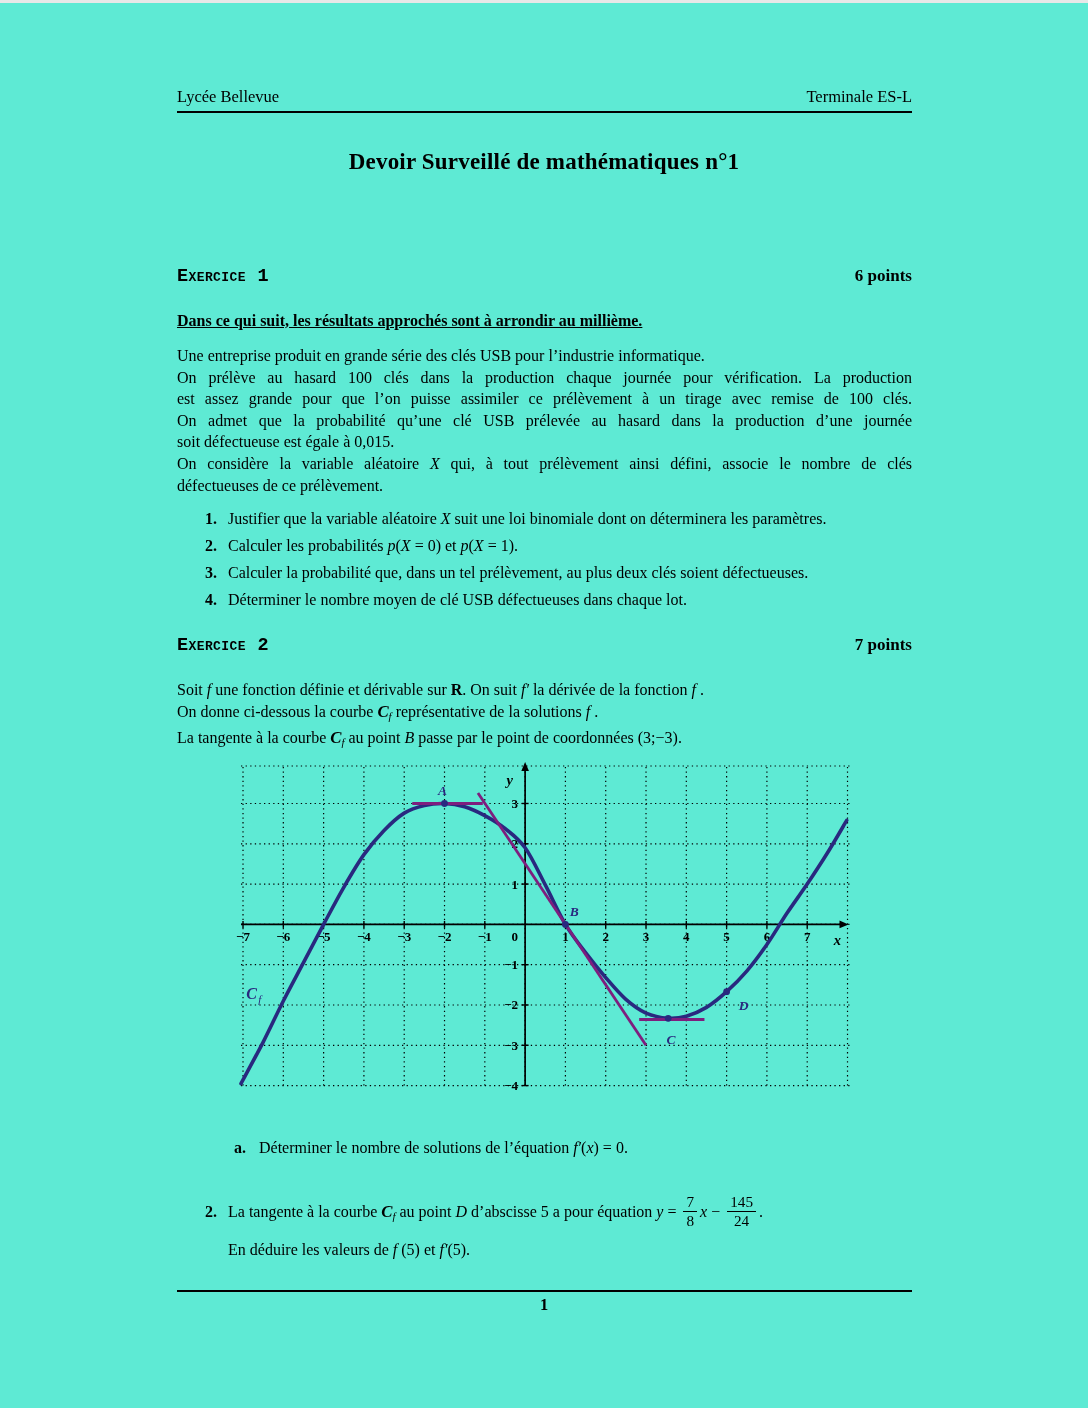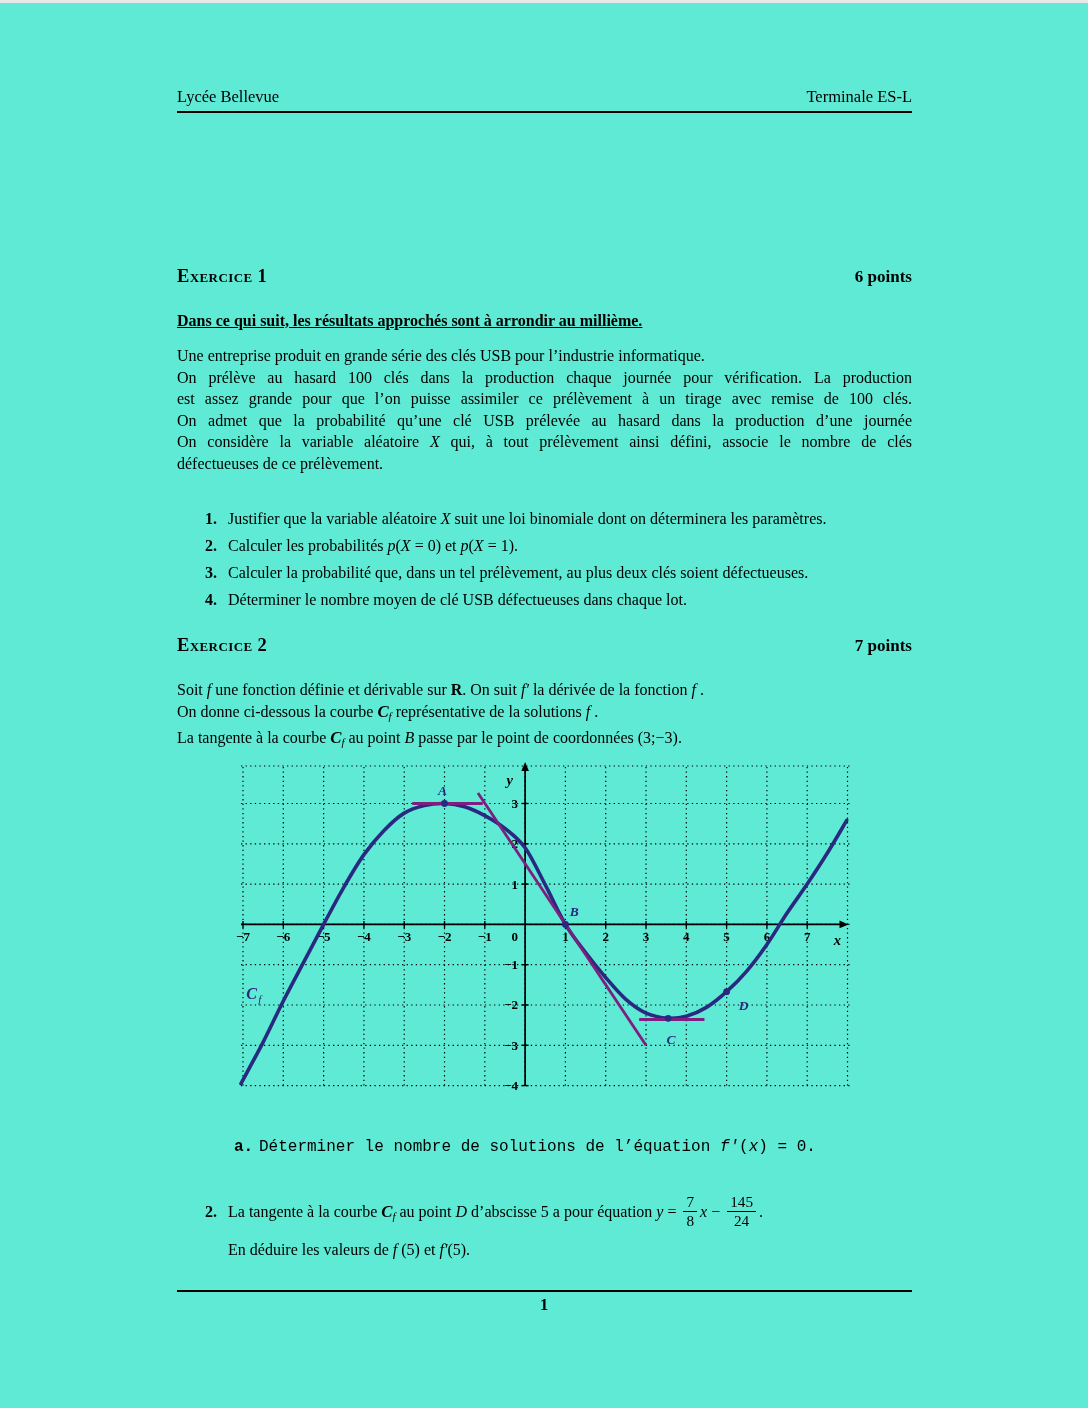--- a/index.html
+++ b/index.html
@@ -5,28 +5,28 @@
   html,body{margin:0;padding:0;background:#e8e8e8;}
   .page{position:relative;width:1088px;height:1408px;background:#5eead4;margin:3px auto;
         font-family:"Liberation Serif","DejaVu Serif",serif;color:#000;overflow:hidden;}
   .abs{position:absolute;}
   .blk{position:absolute;left:177px;width:735px;}
   .hdr{top:84px;font-size:16.5px;}
   .hdr-right{text-align:right;}
   .hdr-rule{top:108px;height:2px;background:#000;}
   .title{top:146px;left:0;width:1088px;text-align:center;font-size:23px;font-weight:700;letter-spacing:0.2px;}
   .exrow{display:flex;justify-content:space-between;align-items:baseline;}
-  .exhead{font-variant:small-caps;font-weight:700;font-size:18.5px;letter-spacing:0.4px;}
+  .exhead{font-variant:small-caps;font-weight:700;font-size:18.5px;letter-spacing:0.4px;font-family:Liberation Mono, monospace;}
   .expoints{font-weight:700;font-size:17px;}
   .note{font-weight:700;font-size:16px;text-decoration:underline;}
   .para .line{font-size:16px;line-height:21.6px;}
   .line.just{text-align:justify;text-align-last:justify;}
   .enum{font-size:16px;line-height:21.5px;padding-left:28px;margin-bottom:5.5px;white-space:nowrap;}
   .enum .num{display:inline-block;width:23px;font-weight:700;}
-  .subenum{padding-left:57px;font-family:Liberation Mono, monospace;}
+  .subenum{padding-left:57px;}
   .subenum .num{width:25px;}
   .r-i{font-style:italic;}
   .r-b{font-weight:700;}
   .r-scr{font-style:italic;font-weight:700;font-size:1.05em;}
   .r-isub{font-style:italic;font-size:0.68em;vertical-align:-0.3em;}
   .frac{display:inline-block;vertical-align:middle;text-align:center;font-size:0.95em;line-height:1.2;margin:0 3px 4px 3px;}
   .frac .fnum{display:block;border-bottom:1.3px solid #000;padding:0 3px;}
   .frac .fden{display:block;padding:0 3px;}
   .q2line{white-space:nowrap;}
   .footer-rule{top:1287px;height:2px;background:#000;}
@@ -47,33 +47,35 @@
 </style>
 </head>
 <body>
 
 <div class="page">
 
   <div class="abs blk hdr">Lycée Bellevue</div>
   <div class="abs blk hdr hdr-right">Terminale ES-L</div>
   <div class="abs blk hdr-rule"></div>
 
+  <div class="abs title">Devoir Surveillé de mathématiques n°1</div>
 
   <div class="abs blk exrow" style="top:263px">
     <span class="exhead">Exercice 1</span>
     <span class="expoints">6 points</span>
   </div>
 
   <div class="abs blk note" style="top:309px">Dans ce qui suit, les résultats approchés sont à arrondir au millième.</div>
 
   <div class="abs blk para" style="top:342px">
     <div class="line"><span>Une entreprise produit en grande série des clés USB pour l’industrie informatique.</span></div>
     <div class="line just"><span>On prélève au hasard 100 clés dans la production chaque journée pour vérification. La production</span></div>
     <div class="line just"><span>est assez grande pour que l’on puisse assimiler ce prélèvement à un tirage avec remise de 100 clés.</span></div>
     <div class="line just"><span>On admet que la probabilité qu’une clé USB prélevée au hasard dans la production d’une journée</span></div>
+    <div class="line"><span>soit défectueuse est égale à 0,015.</span></div>
     <div class="line just"><span>On considère la variable aléatoire </span><span class="r-i">X</span><span> qui, à tout prélèvement ainsi défini, associe le nombre de clés</span></div>
     <div class="line"><span>défectueuses de ce prélèvement.</span></div>
   </div>
 
   <div class="abs blk" style="top:505px">
     <div class="enum"><span class="num">1.</span><span><span>Justifier que la variable aléatoire </span><span class="r-i">X</span><span> suit une loi binomiale dont on déterminera les paramètres.</span></span></div>
     <div class="enum"><span class="num">2.</span><span><span>Calculer les probabilités </span><span class="r-i">p</span><span>(</span><span class="r-i">X</span><span> = 0) et </span><span class="r-i">p</span><span>(</span><span class="r-i">X</span><span> = 1).</span></span></div>
     <div class="enum"><span class="num">3.</span><span><span>Calculer la probabilité que, dans un tel prélèvement, au plus deux clés soient défectueuses.</span></span></div>
     <div class="enum"><span class="num">4.</span><span><span>Déterminer le nombre moyen de clé USB défectueuses dans chaque lot.</span></span></div>
   </div>

